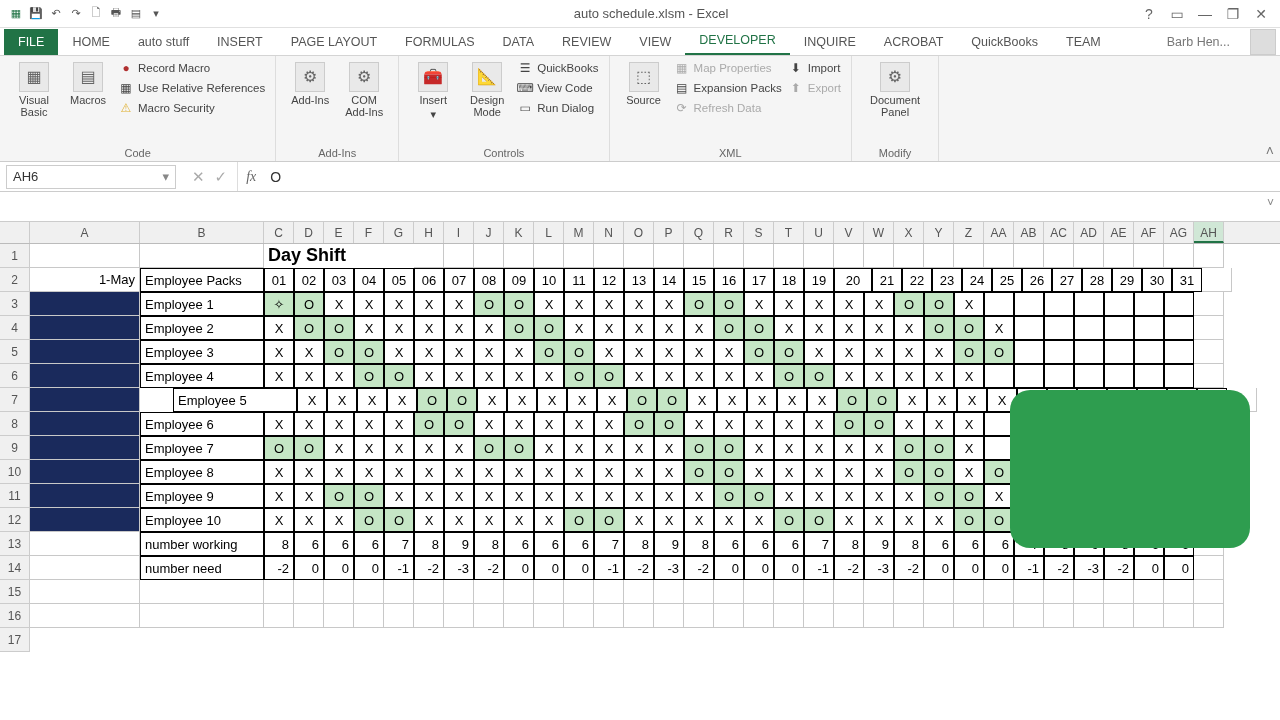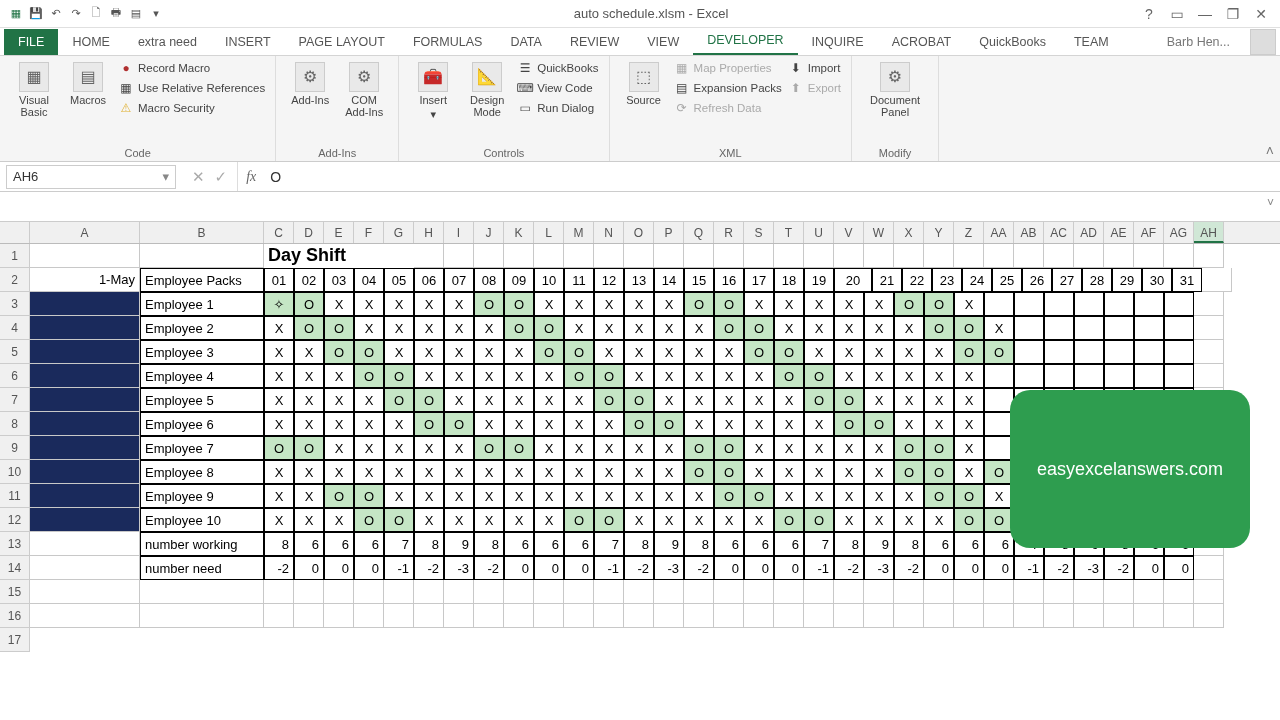--- a/index.html
+++ b/index.html
@@ -89,21 +89,21 @@
     <span>▭</span>
     <span>―</span>
     <span>❐</span>
     <span>✕</span>
   </div>
 </div>
 
 <div class="ribbon-tabs">
   <div class="tab file">FILE</div>
   <div class="tab">HOME</div>
-  <div class="tab">extra need</div>
+  <div class="tab">auto stuff</div>
   <div class="tab">INSERT</div>
   <div class="tab">PAGE LAYOUT</div>
   <div class="tab">FORMULAS</div>
   <div class="tab">DATA</div>
   <div class="tab">REVIEW</div>
   <div class="tab">VIEW</div>
   <div class="tab active">DEVELOPER</div>
   <div class="tab">INQUIRE</div>
   <div class="tab">ACROBAT</div>
   <div class="tab">QuickBooks</div>
@@ -519,21 +519,21 @@
         <div class="cell b" style="width: 30px;"></div>
         <div class="cell b" style="width: 30px;"></div>
         <div class="cell b" style="width: 30px;"></div>
         <div class="cell b" style="width: 30px;"></div>
         <div class="cell b" style="width: 30px;"></div>
         <div class="cell b" style="width: 30px;"></div>
         <div class="cell " style="width: 30px;"></div>
       </div>
       <div class="gridrow">
         <div class="cell navy" style="width: 110px;"></div>
-        <div class="cell b empnm" style="width: 124px;">Employee 5</div>
+        <div class="cell b empnm" style="width: 124px; margin-left: 33px;">Employee 5</div>
         <div class="cell b" style="width: 30px;">X</div>
         <div class="cell b" style="width: 30px;">X</div>
         <div class="cell b" style="width: 30px;">X</div>
         <div class="cell b" style="width: 30px;">X</div>
         <div class="cell b green" style="width: 30px;">O</div>
         <div class="cell b green" style="width: 30px;">O</div>
         <div class="cell b" style="width: 30px;">X</div>
         <div class="cell b" style="width: 30px;">X</div>
         <div class="cell b" style="width: 30px;">X</div>
         <div class="cell b" style="width: 30px;">X</div>
@@ -881,14 +881,13 @@
         <div class="cell " style="width: 30px;"></div>
         <div class="cell " style="width: 30px;"></div>
         <div class="cell " style="width: 30px;"></div>
         <div class="cell " style="width: 30px;"></div>
         <div class="cell " style="width: 30px;"></div>
       </div>
     </div>
 </div>
 
 <div class="badge">
-  <div class="t2">easyexcelanswers.com</div>
 </div>
 
 </body></html>

